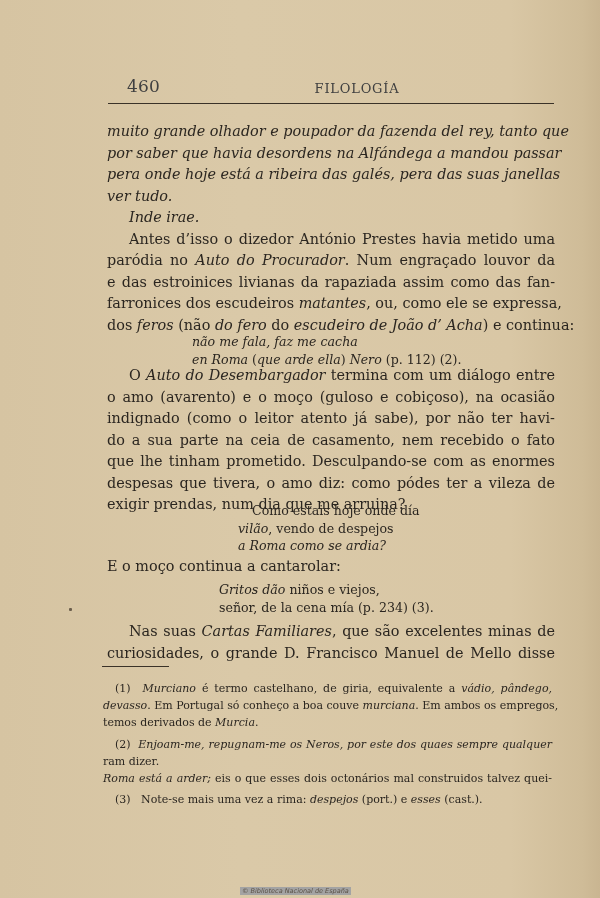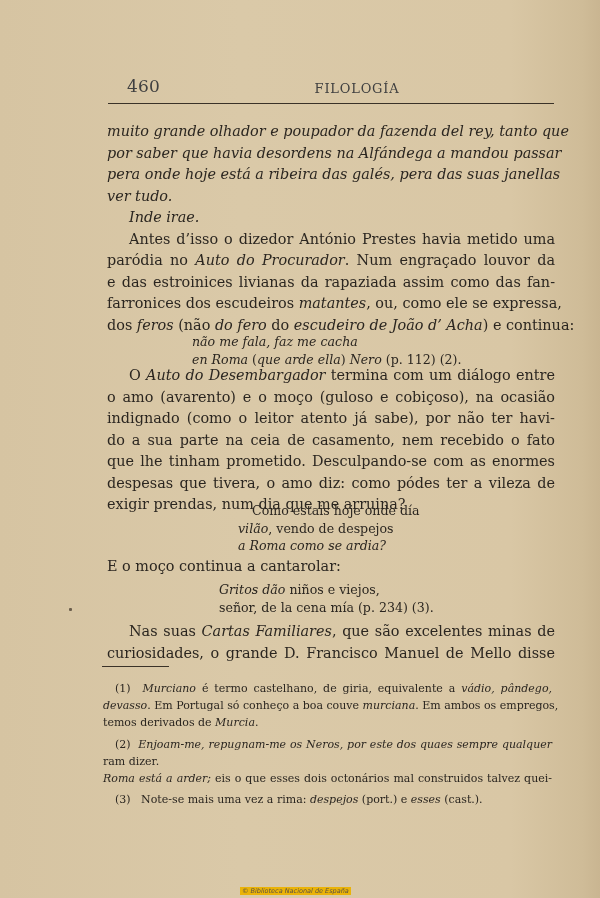--- a/index.html
+++ b/index.html
@@ -24,21 +24,21 @@
 
     .verse { position: absolute; font-size: 12.6px; line-height: 17.5px; }
     .verse .vl { display: block; white-space: nowrap; }
 
     .fn-rule { position: absolute; left: 102px; top: 666px; width: 67px; height: 1px; background: #3a3228; }
     .footnotes { position: absolute; left: 95px; top: 680px; width: 457px; font-size: 11px; line-height: 17.2px; }
     .footnotes .line { height: 17.2px; margin-left: 8px; }
     .footnotes .fn-gap { height: 4px; }
     .fn-num { display: inline-block; }
 
-    .credit { position: absolute; left: 240px; top: 887px; font-family: "DejaVu Sans", sans-serif; font-style: italic; font-size: 6.5px; color: #5a5046; background: #eab308; padding: 0 2px; }
+    .credit { position: absolute; left: 240px; top: 887px; font-family: "DejaVu Sans", sans-serif; font-style: italic; font-size: 6.5px; color: #5a5046; background: #a3a3a3; padding: 0 2px; }
   </style>
 </head>
 <body>
 
 <div class="speck" style="left:69px; top:608px;"></div>
 
 <div class="header">
   <span class="page-num">460</span>
   <div class="running-head">FILOLOGÍA</div>
 </div>

